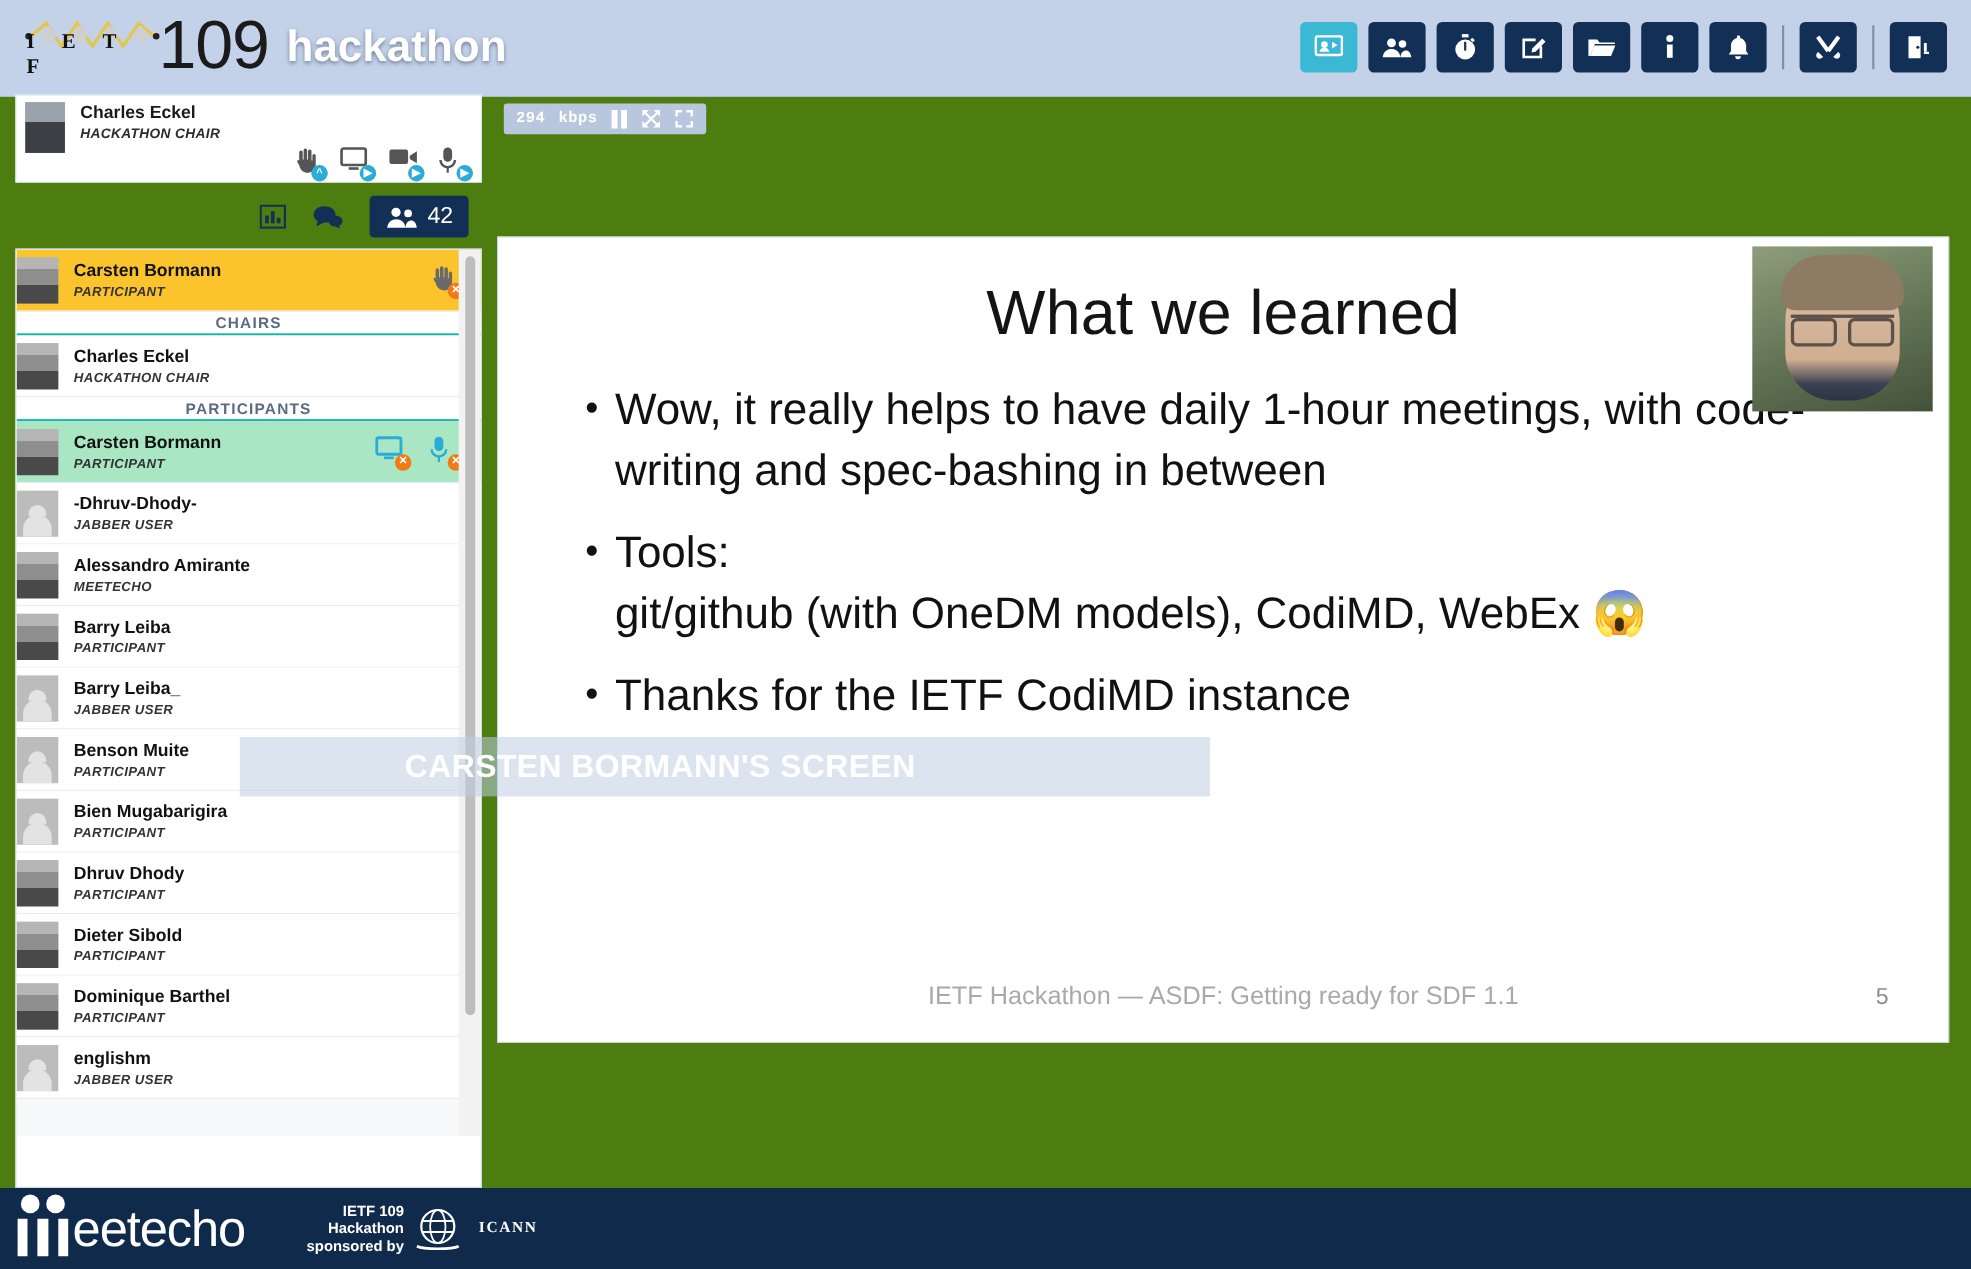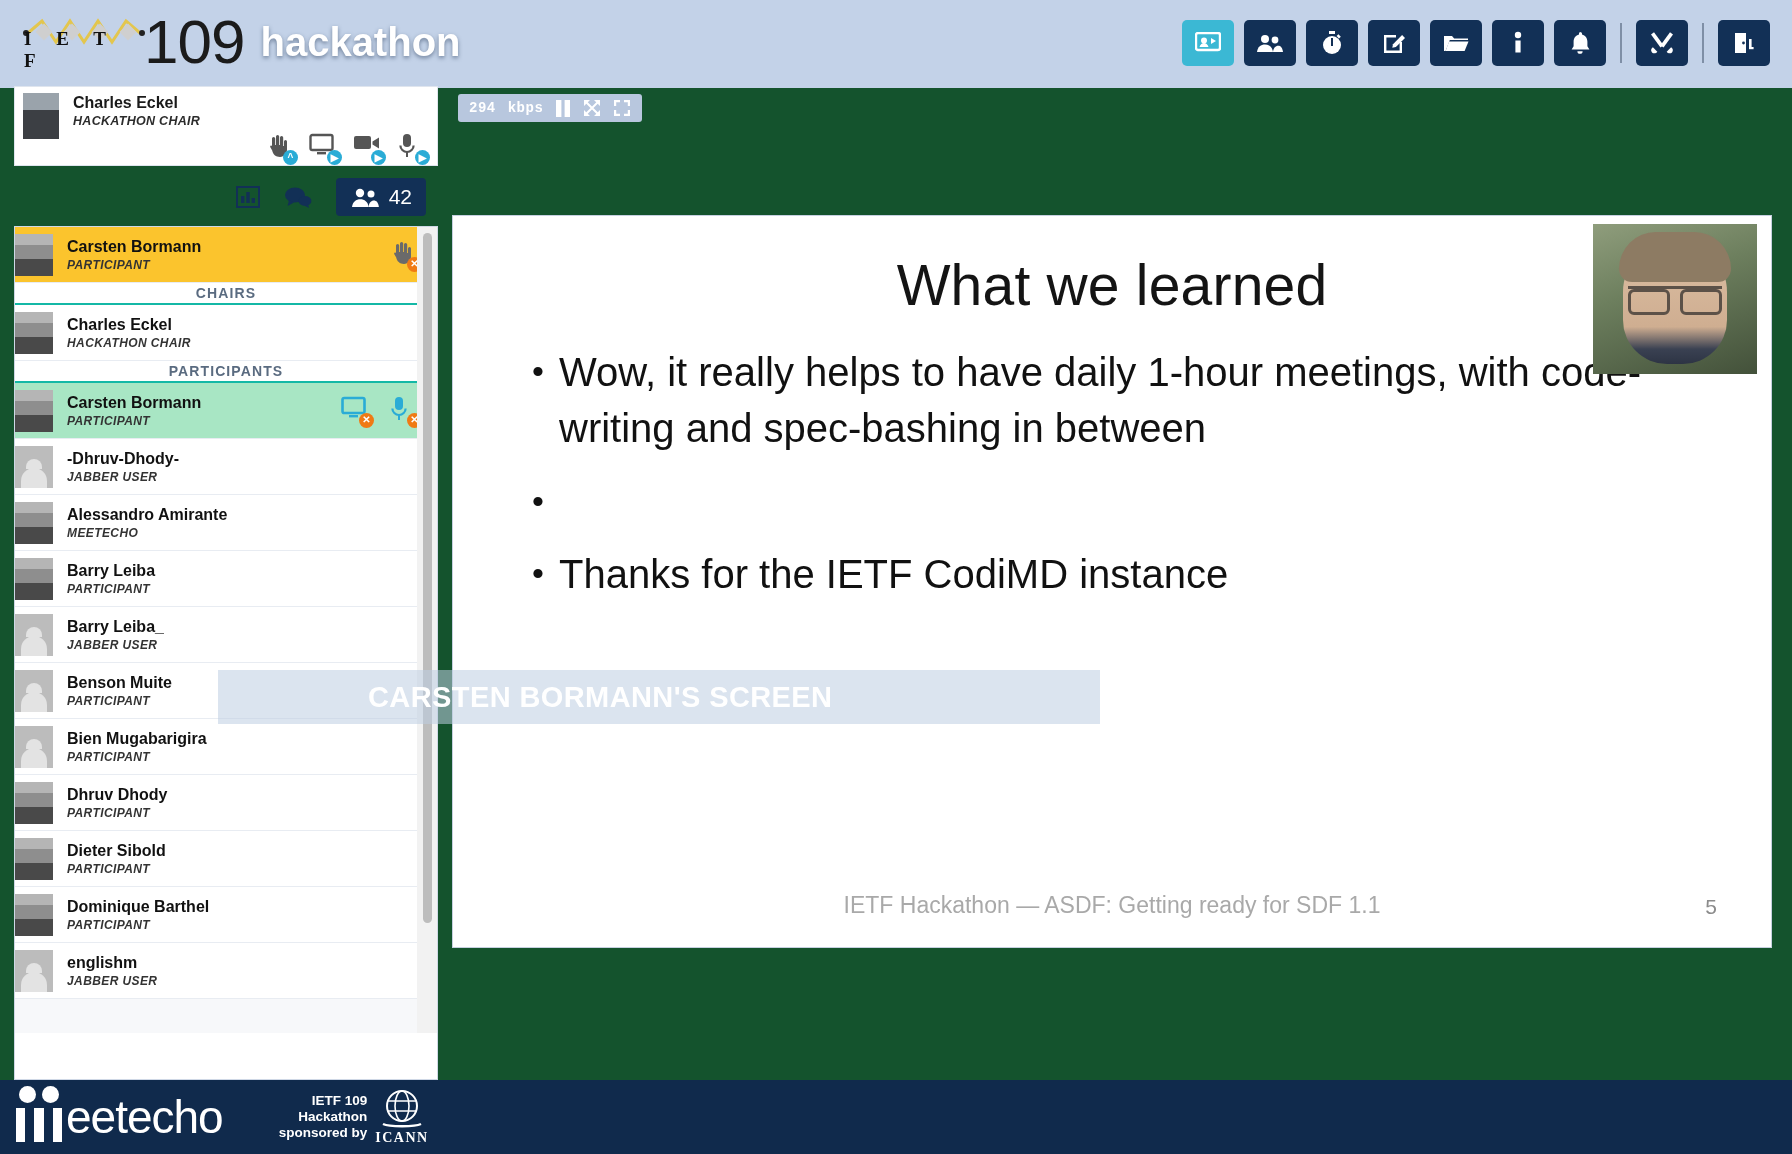--- a/index.html
+++ b/index.html
@@ -5,21 +5,21 @@
   * { box-sizing: border-box; margin: 0; padding: 0; }
   html, body {
     width: 1792px; height: 1154px;
     font-family: "Liberation Sans", sans-serif;
     background: #ffffff;
     overflow: hidden;
   }
   #app {
     position: relative;
     width: 1792px; height: 1154px;
-    background: #14532d;
+    background: #4d7c0f;
   }
 
   
   .header {
     position: absolute; left: 0; top: 0; width: 1792px; height: 88px;
     background: #c3d2e8;
   }
   .brand {
     position: absolute; left: 22px; top: 6px;
     display: flex; align-items: center; height: 72px;
@@ -554,20 +554,21 @@
         <div class="glasses"></div>
       </div>
 
       <div class="bullets" id="bullets">
           <div class="bullet">
             <div class="dot">•</div>
             <div class="btxt">Wow, it really helps to have daily 1-hour meetings, with code-writing and spec-bashing in between</div>
           </div>
           <div class="bullet">
             <div class="dot">•</div>
+            <div class="btxt">Tools:<span class="sub">git/github (with OneDM models), CodiMD, WebEx 😱</span></div>
           </div>
           <div class="bullet">
             <div class="dot">•</div>
             <div class="btxt">Thanks for the IETF CodiMD instance</div>
           </div>
         </div>
 
       <div class="slide-footer">IETF Hackathon — ASDF: Getting ready for SDF 1.1</div>
       <div class="slide-pageno">5</div>
     </div>
@@ -584,21 +585,21 @@
           <path d="M4 50V16h9v34zM41 50V16h9v34zM22 50V16h10v34z" fill="#fff"></path>
         </svg>
       <span>eetecho</span>
     </div>
     <div class="sponsor">
       <div class="txt">
         <div>IETF 109</div>
         <div>Hackathon</div>
         <div>sponsored by</div>
       </div>
-      <div style="display:flex;flex-direction:column;align-items:center;gap:2px">
+      <div style="display:flex;flex-direction:row;align-items:center;gap:14px">
         <svg width="46" height="40" viewBox="0 0 46 40">
           <circle cx="23" cy="18" r="15" fill="none" stroke="#fff" stroke-width="2"></circle>
           <ellipse cx="23" cy="18" rx="7" ry="15" fill="none" stroke="#fff" stroke-width="1.6"></ellipse>
           <path d="M9 13h28M9 23h28" stroke="#fff" stroke-width="1.6"></path>
           <path d="M4 36c6 3 32 3 38 0" stroke="#fff" stroke-width="2.4" fill="none"></path>
         </svg>
         <div class="icann">ICANN</div>
       </div>
     </div>
   </div>

